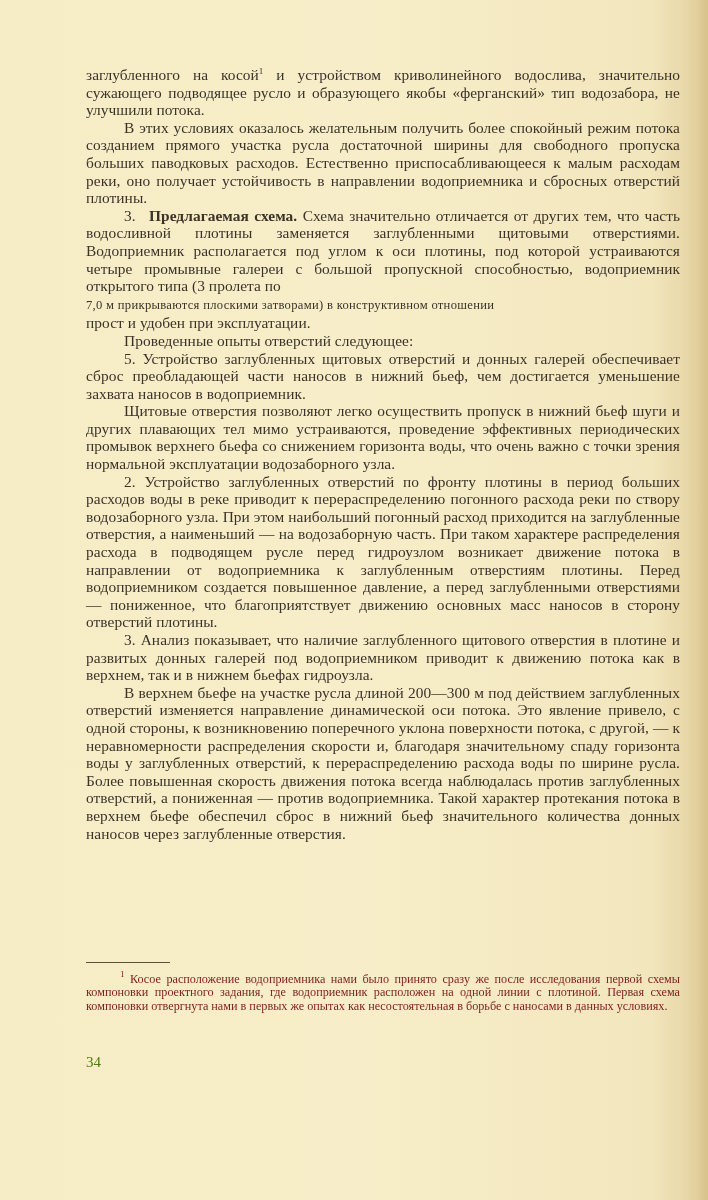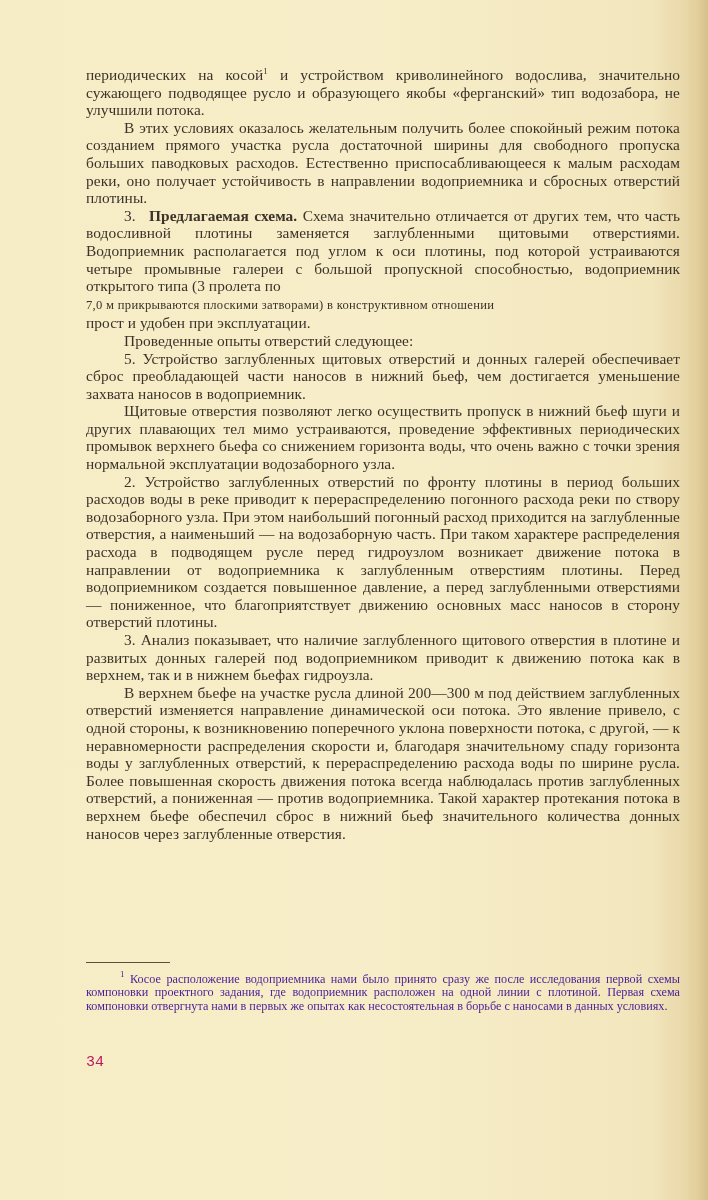--- a/index.html
+++ b/index.html
@@ -26,35 +26,35 @@
   }
   .indent { text-indent: 38px; }
   .small { font-size: 12.6px; letter-spacing: 0.3px; margin-top: 44px; }
   .bold { font-weight: bold; margin-left: 8px; }
   sup { font-size: 9px; vertical-align: 6px; line-height: 0; }
   .rule {
     position: absolute; left: 86px; top: 962px; width: 84px; height: 1px; background: #5b5040;
   }
   .footnote {
     position: absolute; left: 86px; top: 973px; width: 594px;
-    font-size: 12.2px; line-height: 13.4px; text-align: justify; color: #4c1d95;
+    font-size: 12.2px; line-height: 13.4px; text-align: justify; color: #7f1d1d;
   }
   .footnote .fn-text { display: block; text-indent: 34px; }
   .page-number {
-    position: absolute; left: 86px; top: 1054px; font-size: 15px; color: #be185d; font-family: Liberation Mono, monospace;
+    position: absolute; left: 86px; top: 1054px; font-size: 15px; color: #4d7c0f;
   }
 </style>
 </head>
 <body>
 
 <div class="page-bg"></div>
 <div class="edge"></div>
 
 <div class="content">
-  <p class="p"><span>периодических на косой</span><sup>1</sup><span> и устройством криволинейного водослива, значительно сужающего подводящее русло и образующего якобы «ферганский» тип водозабора, не улучшили потока.</span></p>
+  <p class="p"><span>заглубленного на косой</span><sup>1</sup><span> и устройством криволинейного водослива, значительно сужающего подводящее русло и образующего якобы «ферганский» тип водозабора, не улучшили потока.</span></p>
   <p class="p indent">В этих условиях оказалось желательным получить более спокойный режим потока созданием прямого участка русла достаточной ширины для свободного пропуска больших паводковых расходов. Естественно приспосабливающееся к малым расходам реки, оно получает устойчивость в направлении водоприемника и сбросных отверстий плотины.</p>
   <p class="p indent"><span>3.</span> <span class="bold">Предлагаемая схема.</span><span> Схема значительно отличается от других тем, что часть водосливной плотины заменяется заглубленными щитовыми отверстиями. Водоприемник располагается под углом к оси плотины, под которой устраиваются четыре промывные галереи с большой пропускной способностью, водоприемник открытого типа (3 пролета по</span><br><span class="small">7,0 м прикрываются плоскими затворами) в конструктивном отношении</span><br><span>прост и удобен при эксплуатации.</span></p>
   <p class="p indent">Проведенные опыты отверстий следующее:</p>
   <p class="p indent">5. Устройство заглубленных щитовых отверстий и донных галерей обеспечивает сброс преобладающей части наносов в нижний бьеф, чем достигается уменьшение захвата наносов в водоприемник.</p>
   <p class="p indent">Щитовые отверстия позволяют легко осуществить пропуск в нижний бьеф шуги и других плавающих тел мимо устраиваются, проведение эффективных периодических промывок верхнего бьефа со снижением горизонта воды, что очень важно с точки зрения нормальной эксплуатации водозаборного узла.</p>
   <p class="p indent">2. Устройство заглубленных отверстий по фронту плотины в период больших расходов воды в реке приводит к перераспределению погонного расхода реки по створу водозаборного узла. При этом наибольший погонный расход приходится на заглубленные отверстия, а наименьший — на водозаборную часть. При таком характере распределения расхода в подводящем русле перед гидроузлом возникает движение потока в направлении от водоприемника к заглубленным отверстиям плотины. Перед водоприемником создается повышенное давление, а перед заглубленными отверстиями — пониженное, что благоприятствует движению основных масс наносов в сторону отверстий плотины.</p>
   <p class="p indent">3. Анализ показывает, что наличие заглубленного щитового отверстия в плотине и развитых донных галерей под водоприемником приводит к движению потока как в верхнем, так и в нижнем бьефах гидроузла.</p>
   <p class="p indent">В верхнем бьефе на участке русла длиной 200—300 м под действием заглубленных отверстий изменяется направление динамической оси потока. Это явление привело, с одной стороны, к возникновению поперечного уклона поверхности потока, с другой, — к неравномерности распределения скорости и, благодаря значительному спаду горизонта воды у заглубленных отверстий, к перераспределению расхода воды по ширине русла. Более повышенная скорость движения потока всегда наблюдалась против заглубленных отверстий, а пониженная — против водоприемника. Такой характер протекания потока в верхнем бьефе обеспечил сброс в нижний бьеф значительного количества донных наносов через заглубленные отверстия.</p>
 </div>
 

